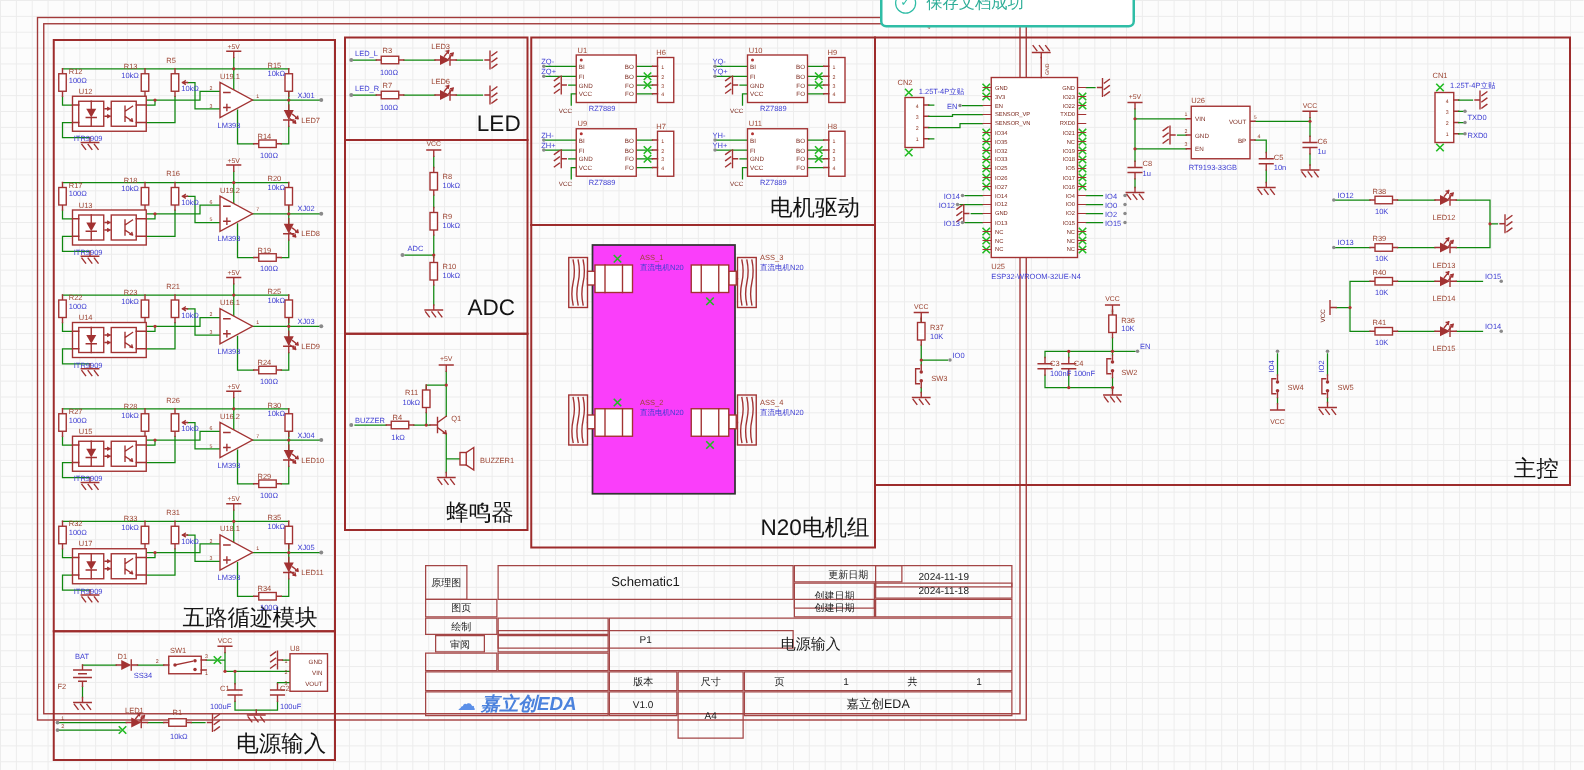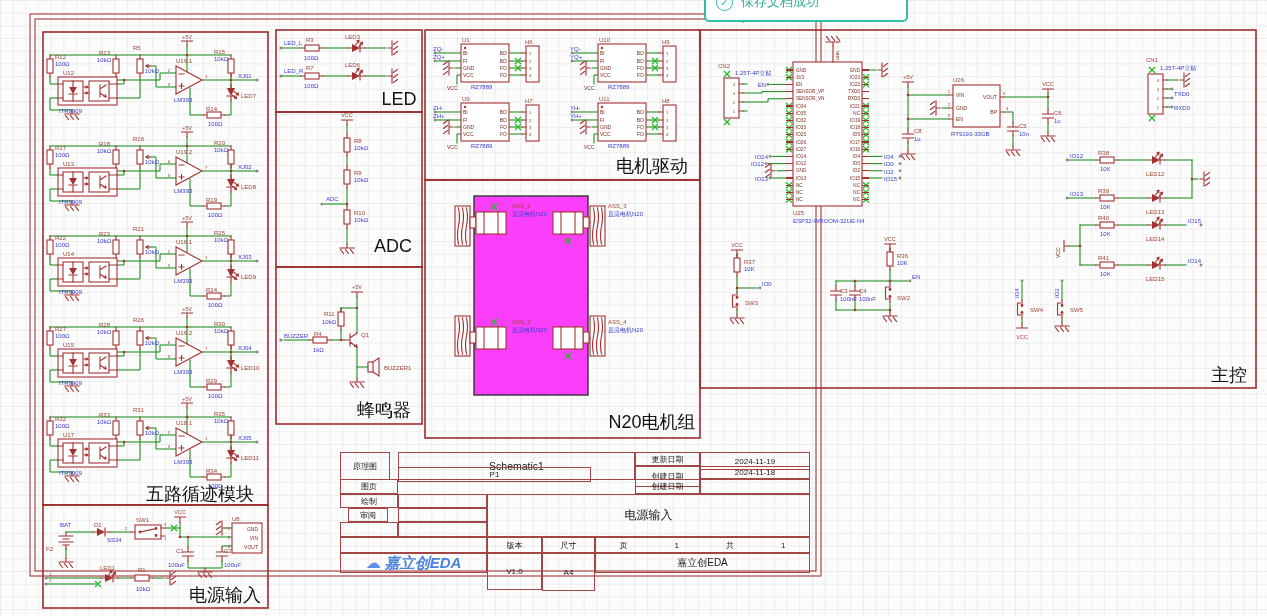--- a/index.html
+++ b/index.html
@@ -837,28 +837,28 @@
       <div>IO2</div>
       <div>IO15</div>
       <div>NC</div>
       <div>NC</div>
       <div>NC</div>
     </div>
 <div class="stubs" style="left:786px;top:66px"></div>
 <div class="stubs" style="left:862px;top:66px"></div>
 
 <div>
-<div class="tb" style="left:340px;top:452px;width:50px;height:28px">原理图</div>
+<div class="tb" style="left:340px;top:452px;width:34px;height:28px">原理图</div>
 <div class="tb" style="left:398px;top:452px;width:237px;height:28px;font-size:10.5px">Schematic1</div>
-<div class="tb" style="left:635px;top:452px;width:65px;height:14px">更新日期</div>
+<div class="tb" style="left:635px;top:452px;width:87px;height:14px">更新日期</div>
 <div class="tb" style="left:700px;top:452px;width:110px;height:18px">2024-11-19</div>
 <div class="tb" style="left:635px;top:466px;width:65px;height:21px">创建日期</div>
 <div class="tb" style="left:700px;top:466px;width:110px;height:13px">2024-11-18</div>
 <div class="tb" style="left:340px;top:479px;width:58px;height:15px">图页</div>
-<div class="tb" style="left:398px;top:467px;width:193px;height:15px">P1</div>
+<div class="tb" style="left:398px;top:504px;width:237px;height:15px">P1</div>
 <div class="tb" style="left:635px;top:479px;width:65px;height:15px">创建日期</div>
 <div class="tb" style="left:700px;top:479px;width:110px;height:15px"></div>
 <div class="tb" style="left:340px;top:494px;width:58px;height:14px">绘制</div>
 <div class="tb" style="left:398px;top:494px;width:89px;height:14px"></div>
 <div class="tb" style="left:348px;top:508px;width:40px;height:14px">审阅</div>
 <div class="tb" style="left:398px;top:508px;width:89px;height:14px"></div>
 <div class="tb" style="left:340px;top:522px;width:58px;height:15px"></div>
 <div class="tb" style="left:398px;top:522px;width:89px;height:15px"></div>
 <div class="tb" style="left:487px;top:494px;width:323px;height:43px;font-size:12px">电源输入</div>
 <div class="tb" style="left:340px;top:537px;width:147px;height:16px"></div>
@@ -867,21 +867,21 @@
 <div class="tb" style="left:595px;top:537px;width:215px;height:16px;justify-content:space-around">
   <span>页</span>
   <span>1</span>
   <span>共</span>
   <span>1</span>
 </div>
 <div class="tb" style="left:340px;top:553px;width:147px;height:20px;gap:4px">
   <span class="cloud">☁</span>
   <span class="brand">嘉立创EDA</span>
 </div>
-<div class="tb" style="left:487px;top:553px;width:55px;height:37px">V1.0</div>
+<div class="tb" style="left:487px;top:553px;width:55px;height:20px">V1.0</div>
 <div class="tb" style="left:542px;top:553px;width:53px;height:38px">A4</div>
 <div class="tb" style="left:595px;top:553px;width:215px;height:20px;font-size:10px">嘉立创EDA</div>
 </div>
 
 <div class="toast">
   <div class="ico">✓</div>
   <div class="msg">保存文档成功</div>
 </div>
 
 </div>

